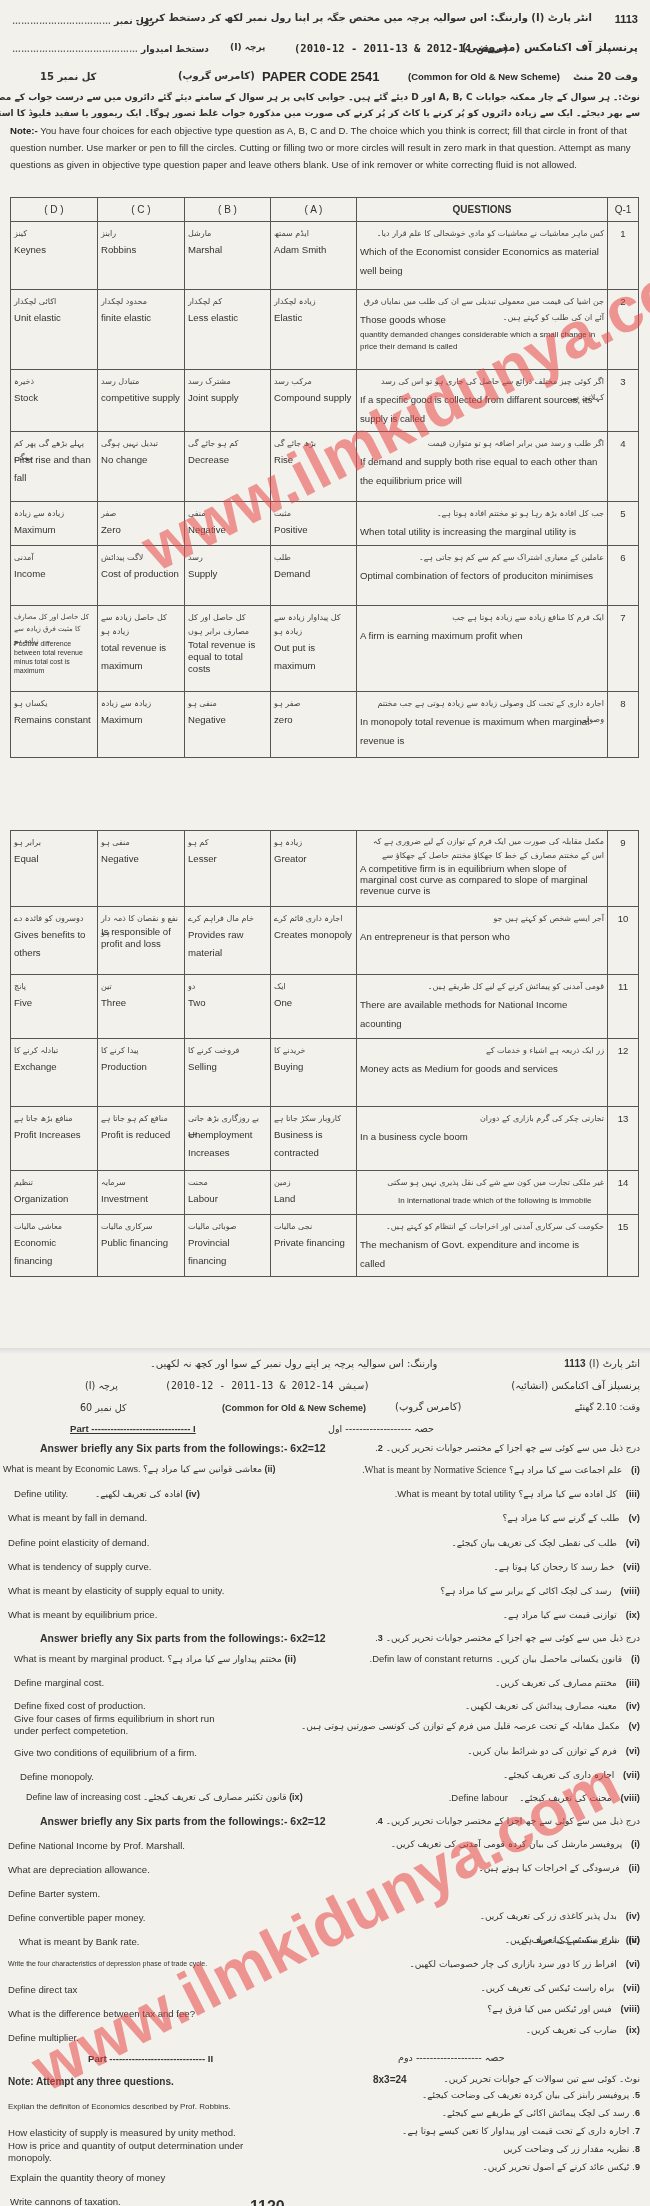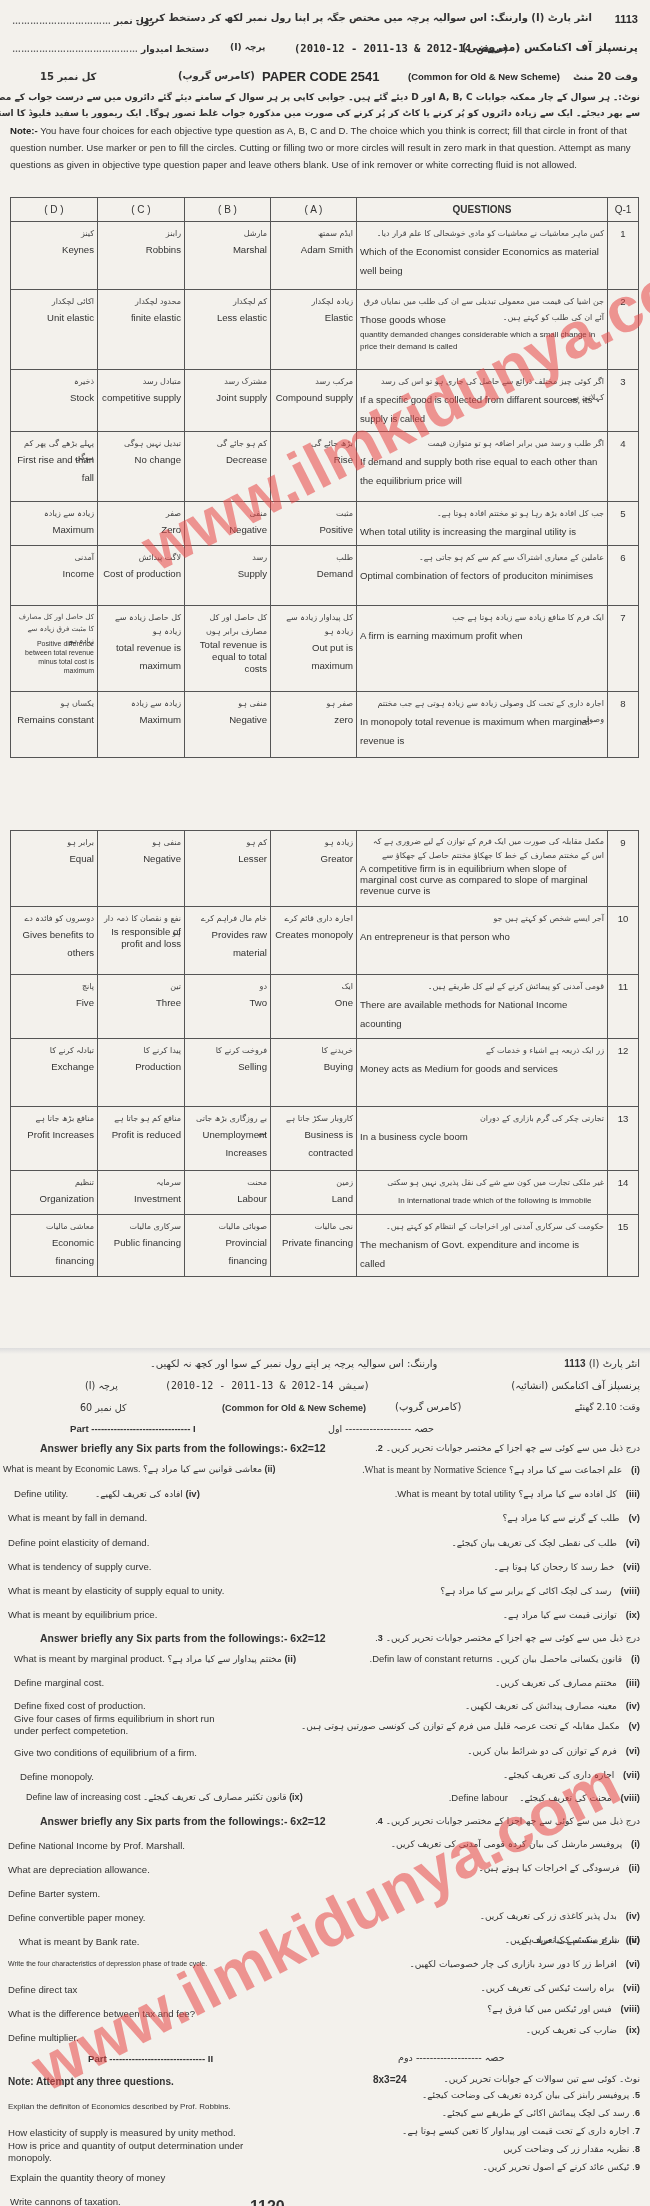--- a/index.html
+++ b/index.html
@@ -15,21 +15,21 @@
   .dots { color: #666; letter-spacing: 0; font-size: 9px; }
 
   .note { position: absolute; left: 10px; top: 122px; width: 630px; font-size: 9.6px; line-height: 17px; color: #333; }
   .note b { color: #222; }
 
   
   table.mcq { position: absolute; left: 10px; width: 628px; border-collapse: collapse; table-layout: fixed; }
   table.mcq td, table.mcq th { border: 1px solid #555; font-size: 9.6px; vertical-align: top; padding: 2px 3px; color: #333; }
   table.mcq th { font-weight: normal; font-size: 10px; height: 24px; vertical-align: middle; text-align: center; }
   table.mcq th.q { font-weight: bold; }
-  .opt { text-align: right; }
+  .opt { text-align: left; }
   .opt .u { display: block; font-family: "DejaVu Sans", sans-serif; font-size: 8px; color: #444; height: 14px; line-height: 14px; margin-top: 3px; }
   .opt .e { display: block; line-height: 18px; }
   .opt .e.small { font-size: 7px; line-height: 9px; }
   .qtxt .u { display: block; font-family: "DejaVu Sans", sans-serif; font-size: 8px; direction: rtl; text-align: right; height: 16px; line-height: 16px; color: #444; margin-top: 2px; }
   .qtxt .e { display: block; line-height: 19px; }
   .qtxt .e.small { font-size: 8px; line-height: 12px; }
   .num { text-align: center; vertical-align: top; padding-top: 6px !important; }
 
   
   .wm { position: absolute; color: rgba(232, 70, 70, 0.55); font-weight: bold; font-family: "Liberation Sans", sans-serif; transform: rotate(-27deg); transform-origin: left top; white-space: nowrap; pointer-events: none; }
@@ -480,21 +480,21 @@
 
     <div class="sub urdu" style="left:85px; top:1380px;">پرچہ (I)</div>
     <div class="sub" style="left:165px; top:1380px; font-size:10px; font-family:'DejaVu Sans Mono',monospace;">(2010-12 - 2011-13 &amp; 2012-14 سیشن)</div>
     <div class="subR" style="top:1380px; font-size:10px;">پرنسپلز آف اکنامکس (انشائیہ)</div>
 
     <div class="sub urdu" style="left:80px; top:1402px;">کل نمبر 60</div>
     <div class="sub" style="left:222px; top:1403px; font-weight:bold; font-size:9px;">(Common for Old &amp; New Scheme)</div>
     <div class="sub urdu" style="left:395px; top:1401px; font-size:10px;">(کامرس گروپ)</div>
     <div class="subR" style="top:1402px;">وقت: 2.10 گھنٹے</div>
 
-    <div class="sub" style="left:70px; top:1423px; font-weight:bold;">Part ------------------------------- I</div>
+    <div class="sub" style="left:70px; top:1423px; font-weight:bold;text-decoration:underline;">Part ------------------------------- I</div>
     <div class="sub urdu" style="left:328px; top:1423px;">حصہ ------------------- اول</div>
   </div>
 
   <div>
     <div class="sub instr" style="left:40px; top:1442px;">Answer briefly any  Six  parts from the followings:-  6x2=12</div>
     <div class="subR" style="top:1443px;"><span>درج ذیل میں سے کوئی سے چھ اجزا کے مختصر جوابات تحریر کریں۔</span> <b style="font-family:'Liberation Sans',sans-serif;direction:ltr;">2</b>.</div>
 
     <div class="sub" style="left:3px; top:1464px; font-size:9px;"><span>What is meant by Economic Laws.</span> <span class="urdu">معاشی قوانین سے کیا مراد ہے؟</span> <b>(ii)</b></div>
     <div class="subR" style="top:1464px;"><span class="roman">(i)</span> <span>علم اجماعت سے کیا مراد ہے؟</span> <span style="font-family:Liberation Serif, serif;font-size:9.5px;">What is meant by Normative Science.</span></div>
 

